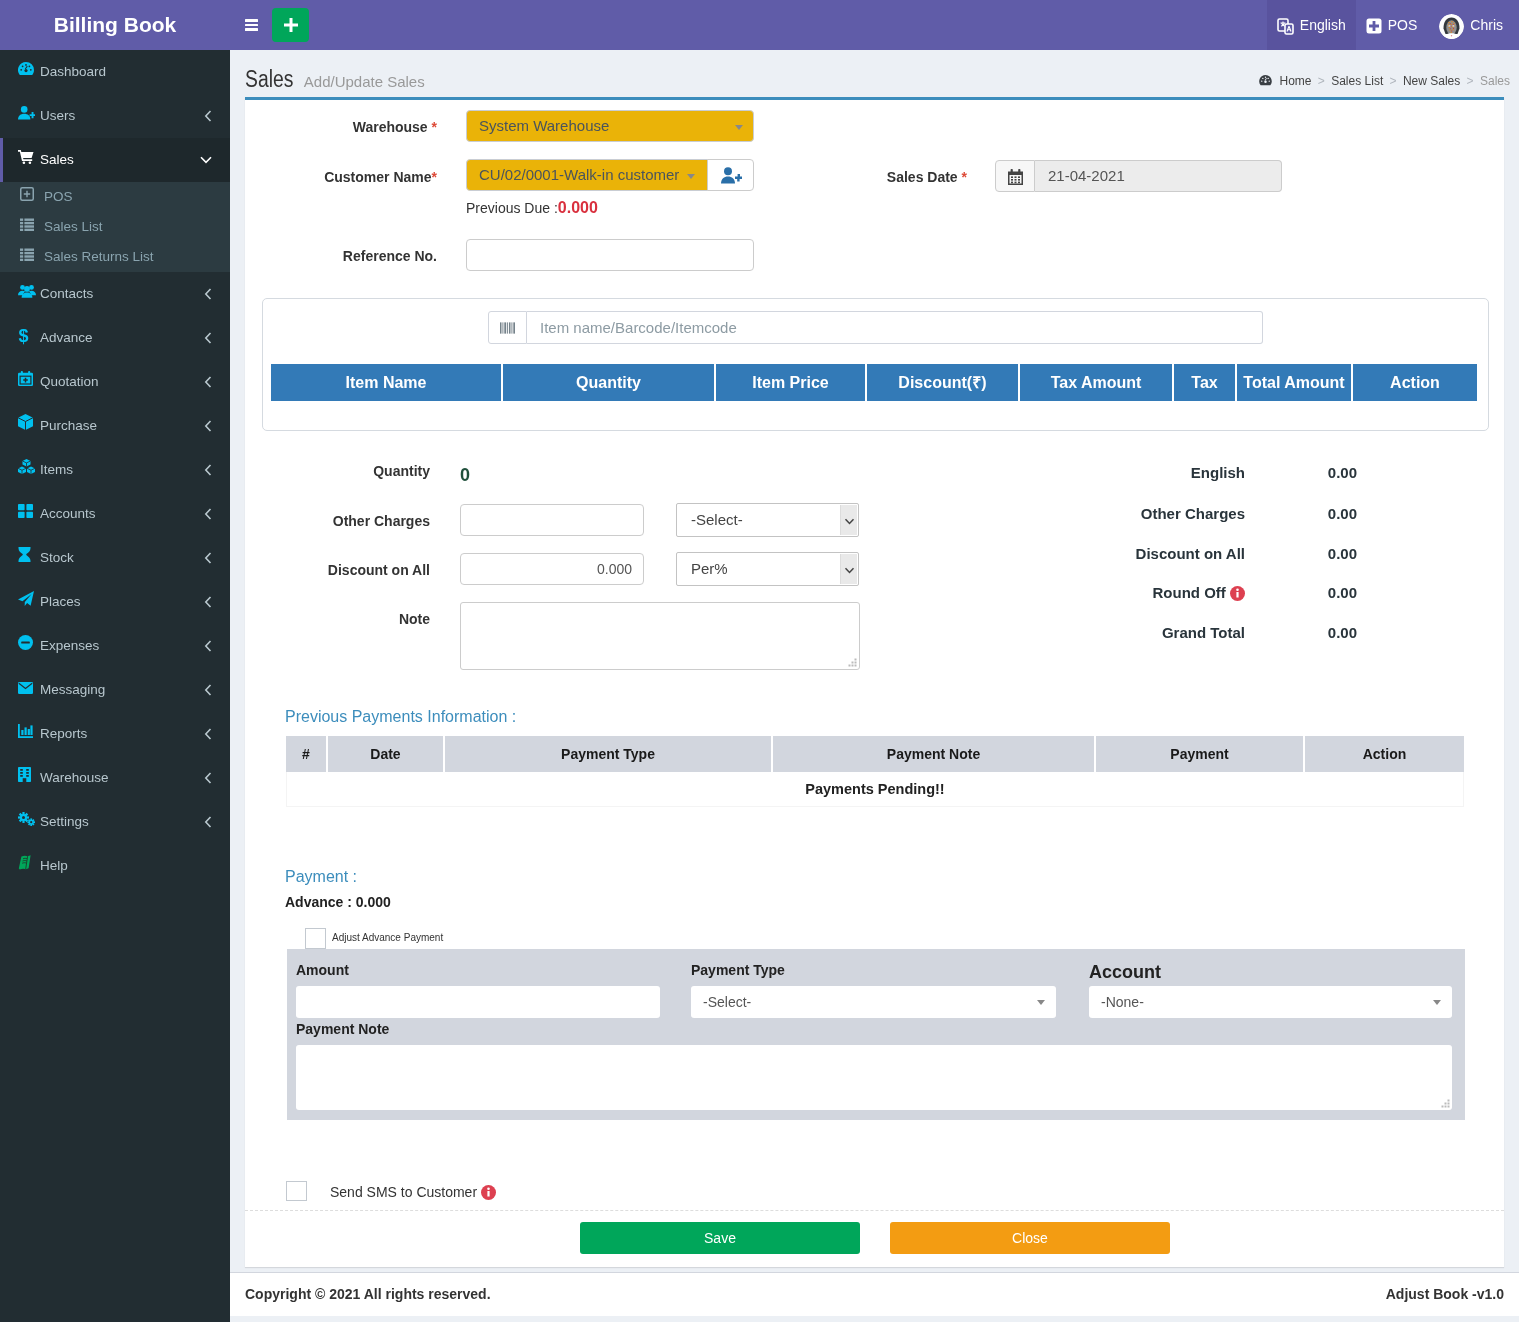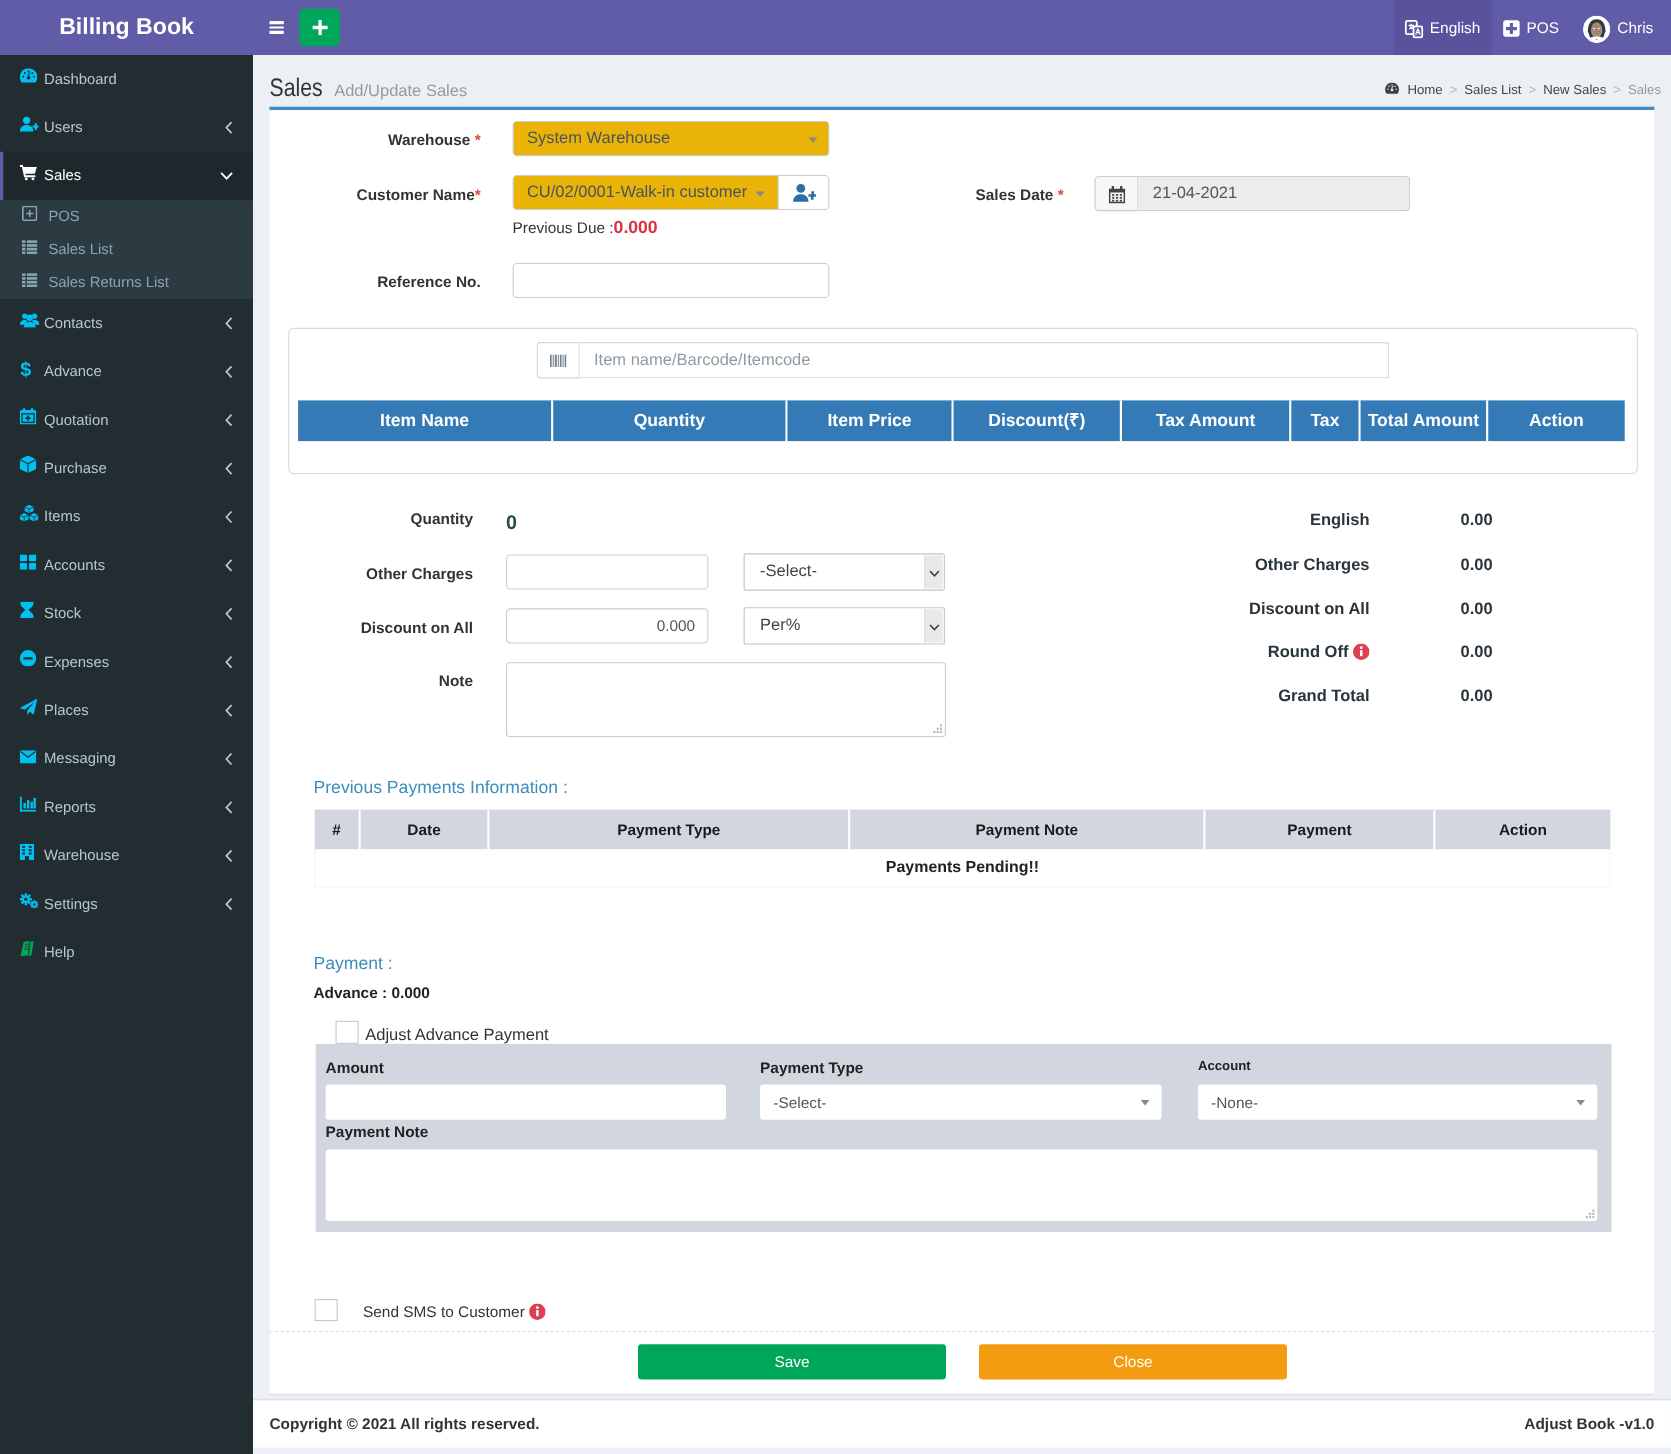--- a/index.html
+++ b/index.html
@@ -265,32 +265,32 @@
       </li>
     <li>
         <a><span class="micon"><svg width="13" height="15" viewBox="0 0 13 15">
               <path d="M0.5 0h12v1.2c0 2.8-2.2 4.3-4.2 5.8v1c2 1.5 4.2 3 4.2 5.8V15h-12v-1.2c0-2.8 2.2-4.3 4.2-5.8v-1C2.7 5.5.5 4 .5 1.2z" fill="#00c0ef"></path>
             </svg></span>Stock</a>
         <span class="chev"><svg width="8" height="12" viewBox="0 0 8 12" style="margin-top:16px;">
             <path d="M6.5 1L1.8 6l4.7 5" stroke="#b8c7ce" stroke-width="1.6" fill="none"></path>
           </svg></span>
       </li>
     <li>
+        <a><span class="micon"><svg width="16" height="15" viewBox="0 0 16 15">
+              <path d="M16 0L0 8.6l4.5 1.7L13.6 3 6.8 10.9l-.1 4.1 2.4-3 3.5 2.8z" fill="#00c0ef"></path>
+            </svg></span>Places</a>
+        <span class="chev"><svg width="8" height="12" viewBox="0 0 8 12" style="margin-top:16px;">
+            <path d="M6.5 1L1.8 6l4.7 5" stroke="#b8c7ce" stroke-width="1.6" fill="none"></path>
+          </svg></span>
+      </li>
+    <li>
         <a><span class="micon"><svg width="15" height="15" viewBox="0 0 15 15">
               <circle cx="7.5" cy="7.5" r="7.5" fill="#00c0ef"></circle>
               <rect x="3.2" y="6.4" width="8.6" height="2.2" rx="0.6" fill="#222d32"></rect>
             </svg></span>Expenses</a>
-        <span class="chev"><svg width="8" height="12" viewBox="0 0 8 12" style="margin-top:16px;">
-            <path d="M6.5 1L1.8 6l4.7 5" stroke="#b8c7ce" stroke-width="1.6" fill="none"></path>
-          </svg></span>
-      </li>
-    <li>
-        <a><span class="micon"><svg width="16" height="15" viewBox="0 0 16 15">
-              <path d="M16 0L0 8.6l4.5 1.7L13.6 3 6.8 10.9l-.1 4.1 2.4-3 3.5 2.8z" fill="#00c0ef"></path>
-            </svg></span>Places</a>
         <span class="chev"><svg width="8" height="12" viewBox="0 0 8 12" style="margin-top:16px;">
             <path d="M6.5 1L1.8 6l4.7 5" stroke="#b8c7ce" stroke-width="1.6" fill="none"></path>
           </svg></span>
       </li>
     <li>
         <a><span class="micon"><svg width="15" height="12" viewBox="0 0 15 12">
               <rect x="0" y="0" width="15" height="12" rx="1.2" fill="#00c0ef"></rect>
               <path d="M0.8 1.2l6.7 5.2 6.7-5.2" stroke="#222d32" stroke-width="1.2" fill="none"></path>
             </svg></span>Messaging</a>
         <span class="chev"><svg width="8" height="12" viewBox="0 0 8 12" style="margin-top:16px;">
@@ -499,27 +499,27 @@
         <div class="gh" style="width:323px;">Payment Note</div>
         <div class="gh" style="width:209px;">Payment</div>
         <div class="gh" style="width:159px; border-right:0;">Action</div>
       </div>
       <div style="height:35px; line-height:35px; text-align:center; font-weight:bold; font-size:14.5px; color:#222; border:1px solid #f4f4f4; border-top:0;">Payments Pending!!</div>
     </div>
 
     <div class="bluehead" style="left:40px; top:768px;">Payment :</div>
     <div style="position:absolute; left:40px; top:794px; font-weight:bold; font-size:14px; color:#222;">Advance : 0.000</div>
     <div class="checkbox" style="left:60px; top:828px;"></div>
-    <div style="position:absolute; left:87px; top:832px; font-size:15px; color:#333;">Adjust Advance Payment</div>
+    <div style="position:absolute; left:87px; top:832px; font-size:10px; color:#333;">Adjust Advance Payment</div>
     <div style="position:absolute; left:42px; top:849px; width:1178px; height:171px; background:#d2d6de;">
       <div style="position:absolute; left:9px; top:13px; font-weight:bold; font-size:14px; color:#222;">Amount</div>
       <div style="position:absolute; left:9px; top:37px; width:364px; height:32px; background:#fff; border-radius:3px;"></div>
       <div style="position:absolute; left:404px; top:13px; font-weight:bold; font-size:14px; color:#222;">Payment Type</div>
       <div style="position:absolute; left:404px; top:37px; width:365px; height:32px; background:#fff; border-radius:3px; line-height:32px; padding-left:12px; color:#555; font-size:14px;">-Select-<span style="position:absolute; right:11px; top:14px; width:0; height:0; border-left:4px solid transparent; border-right:4px solid transparent; border-top:5px solid #888;"></span></div>
-      <div style="position:absolute; left:802px; top:13px; font-weight:bold; font-size:12px; color:#222;">Account</div>
+      <div style="position:absolute; left:802px; top:13px; font-weight:bold; font-size:18px; color:#222;">Account</div>
       <div style="position:absolute; left:802px; top:37px; width:363px; height:32px; background:#fff; border-radius:3px; line-height:32px; padding-left:12px; color:#555; font-size:14px;">-None-<span style="position:absolute; right:11px; top:14px; width:0; height:0; border-left:4px solid transparent; border-right:4px solid transparent; border-top:5px solid #888;"></span></div>
       <div style="position:absolute; left:9px; top:72px; font-weight:bold; font-size:14px; color:#222;">Payment Note</div>
       <div style="position:absolute; left:9px; top:96px; width:1156px; height:65px; background:#fff; border-radius:3px;">
         <svg class="resizer" width="9" height="9" viewBox="0 0 9 9">
             <g fill="#bbb">
               <rect x="6.5" y="0.5" width="2" height="2"></rect>
               <rect x="6.5" y="3.5" width="2" height="2"></rect>
               <rect x="3.5" y="3.5" width="2" height="2"></rect>
               <rect x="6.5" y="6.5" width="2" height="2"></rect>
               <rect x="3.5" y="6.5" width="2" height="2"></rect>

